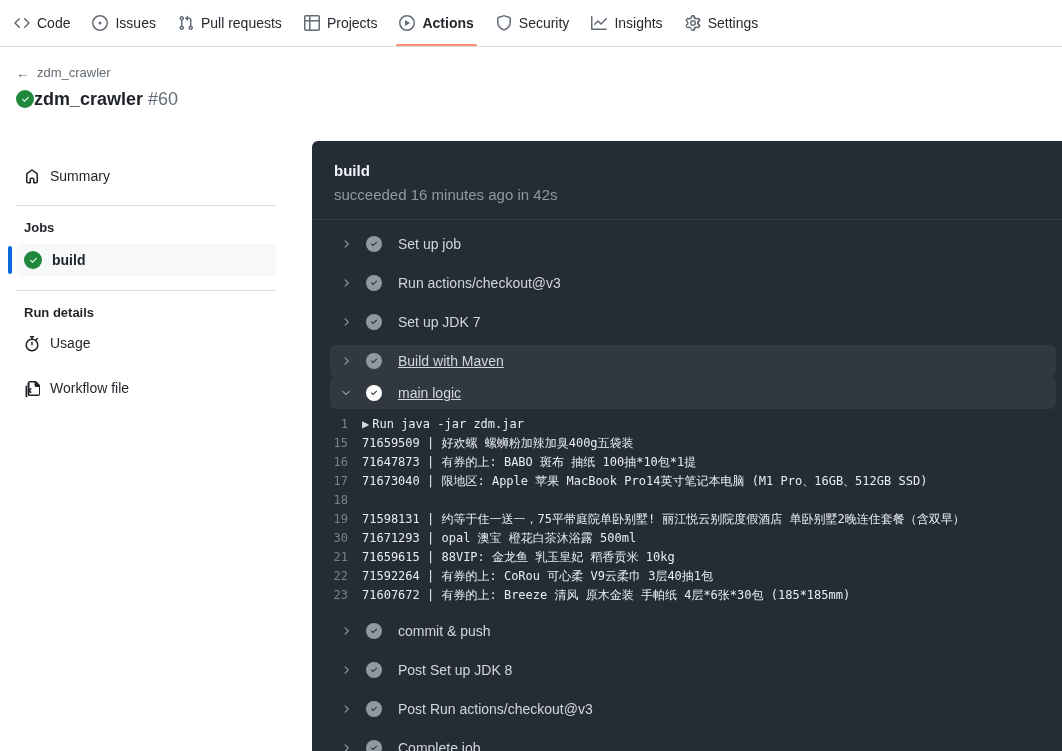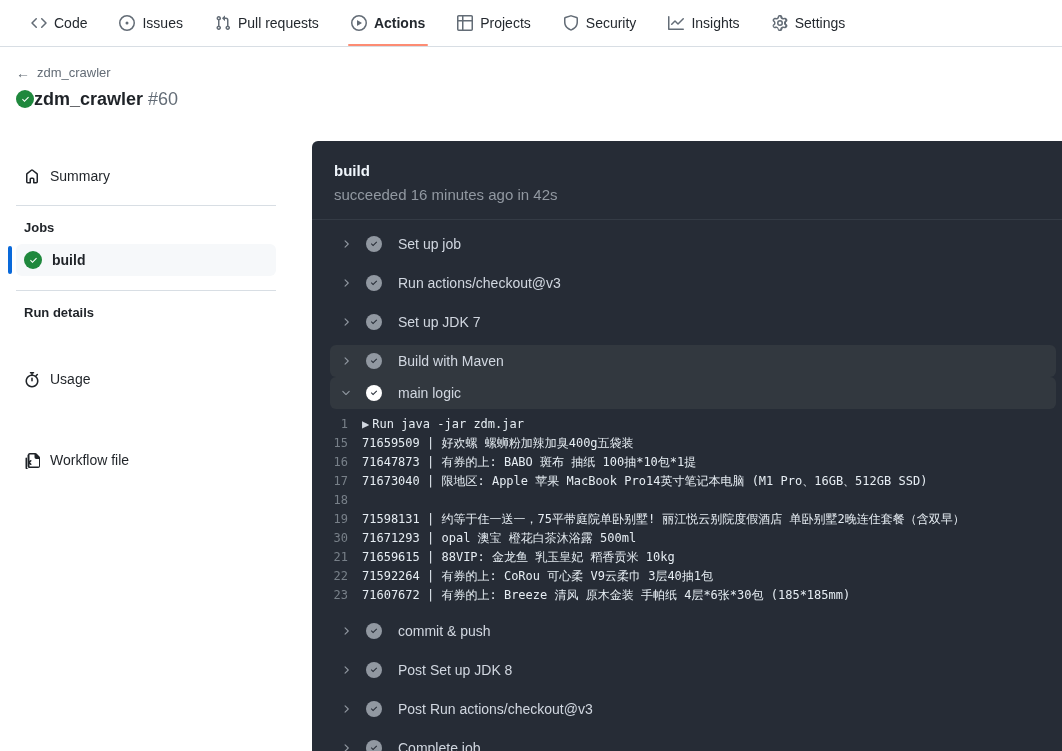--- a/index.html
+++ b/index.html
@@ -14,23 +14,22 @@
 
   
   .repo-nav {
     position: absolute;
     top: 0; left: 0;
     width: 1062px;
     height: 47px;
     border-bottom: 1px solid #d8dee4;
     display: flex;
     align-items: flex-start;
-    padding-left: 20px;
+    padding-left: 3px;
     background: #ffffff;
-    gap: 10px;
   }
   .nav-item {
     display: flex;
     align-items: center;
     gap: 7px;
     height: 46px;
     padding: 0 11px;
     font-size: 14px;
     color: #24292f;
     cursor: pointer;
@@ -93,21 +92,20 @@
   .side-link {
     display: flex;
     align-items: center;
     gap: 10px;
     font-size: 14px;
     color: #1f2328;
     cursor: pointer;
     padding: 5px 8px;
     border-radius: 6px;
     line-height: 1.4;
-    margin-top: 36px;
   }
   .side-icon { width: 16px; height: 16px; display: inline-flex; color: #1f2328; flex: none; }
   .side-icon svg { width: 16px; height: 16px; fill: currentColor; display: block; }
 
   .side-divider {
     height: 1px;
     background: #d8dee4;
     margin: 14px 0 14px 0;
   }
   .side-heading {
@@ -167,21 +165,21 @@
     align-items: center;
     gap: 0;
     height: 32px;
     margin: 0 6px 0 18px;
     padding: 0 8px;
     border-radius: 6px;
     cursor: pointer;
     font-size: 14px;
     color: #d1d7e0;
   }
-  .step-row.hl { background: #32383f; }
+  .step-row.hl { background: #32383f; text-decoration: underline; }
   .chev {
     width: 16px; height: 16px;
     display: inline-flex;
     align-items: center;
     justify-content: center;
     color: #9198a1;
     flex: none;
     margin-right: 12px;
   }
   .chev svg { width: 12px; height: 12px; fill: currentColor; display: block; }
@@ -242,35 +240,35 @@
       <span>Issues</span>
     </div>
     <div class="nav-item">
       <span class="nav-icon">
         <svg viewBox="0 0 16 16">
           <path d="M1.5 3.25a2.25 2.25 0 1 1 3 2.122v5.256a2.251 2.251 0 1 1-1.5 0V5.372A2.25 2.25 0 0 1 1.5 3.25Zm5.677-.177L9.573.677A.25.25 0 0 1 10 .854V2.5h1A2.5 2.5 0 0 1 13.5 5v5.628a2.251 2.251 0 1 1-1.5 0V5a1 1 0 0 0-1-1h-1v1.646a.25.25 0 0 1-.427.177L7.177 3.427a.25.25 0 0 1 0-.354ZM3.75 2.5a.75.75 0 1 0 0 1.5.75.75 0 0 0 0-1.5Zm0 9.5a.75.75 0 1 0 0 1.5.75.75 0 0 0 0-1.5Zm8.25.75a.75.75 0 1 0 1.5 0 .75.75 0 0 0-1.5 0Z"></path>
         </svg>
       </span>
       <span>Pull requests</span>
     </div>
+    <div class="nav-item">
+      <span class="nav-icon">
+        <svg viewBox="0 0 16 16">
+          <path d="M1.75 0h12.5C15.216 0 16 .784 16 1.75v12.5A1.75 1.75 0 0 1 14.25 16H1.75A1.75 1.75 0 0 1 0 14.25V1.75C0 .784.784 0 1.75 0ZM6.5 6.5v8h7.75a.25.25 0 0 0 .25-.25V6.5Zm8-1.5V1.75a.25.25 0 0 0-.25-.25H6.5V5Zm-13 1.5v7.75c0 .138.112.25.25.25H5v-8ZM5 5V1.5H1.75a.25.25 0 0 0-.25.25V5Z"></path>
+        </svg>
+      </span>
+      <span>Projects</span>
+    </div>
     <div class="nav-item active">
       <span class="nav-icon">
         <svg viewBox="0 0 16 16">
           <path d="M8 0a8 8 0 1 1 0 16A8 8 0 0 1 8 0ZM1.5 8a6.5 6.5 0 1 0 13 0 6.5 6.5 0 0 0-13 0Zm4.879-2.773 4.264 2.559a.25.25 0 0 1 0 .428l-4.264 2.559A.25.25 0 0 1 6 10.559V5.442a.25.25 0 0 1 .379-.215Z"></path>
         </svg>
       </span>
       <span>Actions</span>
-    </div>
-    <div class="nav-item">
-      <span class="nav-icon">
-        <svg viewBox="0 0 16 16">
-          <path d="M1.75 0h12.5C15.216 0 16 .784 16 1.75v12.5A1.75 1.75 0 0 1 14.25 16H1.75A1.75 1.75 0 0 1 0 14.25V1.75C0 .784.784 0 1.75 0ZM6.5 6.5v8h7.75a.25.25 0 0 0 .25-.25V6.5Zm8-1.5V1.75a.25.25 0 0 0-.25-.25H6.5V5Zm-13 1.5v7.75c0 .138.112.25.25.25H5v-8ZM5 5V1.5H1.75a.25.25 0 0 0-.25.25V5Z"></path>
-        </svg>
-      </span>
-      <span>Projects</span>
     </div>
     <div class="nav-item">
       <span class="nav-icon">
         <svg viewBox="0 0 16 16">
           <path d="M7.467.133a1.748 1.748 0 0 1 1.066 0l5.25 1.68A1.75 1.75 0 0 1 15 3.48V7c0 1.566-.32 3.182-1.303 4.682-.983 1.498-2.585 2.813-5.032 3.855a1.7 1.7 0 0 1-1.33 0c-2.447-1.042-4.049-2.357-5.032-3.855C1.32 10.182 1 8.566 1 7V3.48a1.75 1.75 0 0 1 1.217-1.667Zm.61 1.429a.25.25 0 0 0-.153 0l-5.25 1.68a.25.25 0 0 0-.174.238V7c0 1.358.275 2.666 1.057 3.86.784 1.194 2.121 2.34 4.366 3.297a.2.2 0 0 0 .154 0c2.245-.956 3.582-2.104 4.366-3.298C13.225 9.666 13.5 8.358 13.5 7V3.48a.25.25 0 0 0-.174-.237l-5.25-1.68Z"></path>
         </svg>
       </span>
       <span>Security</span>
     </div>
     <div class="nav-item">

